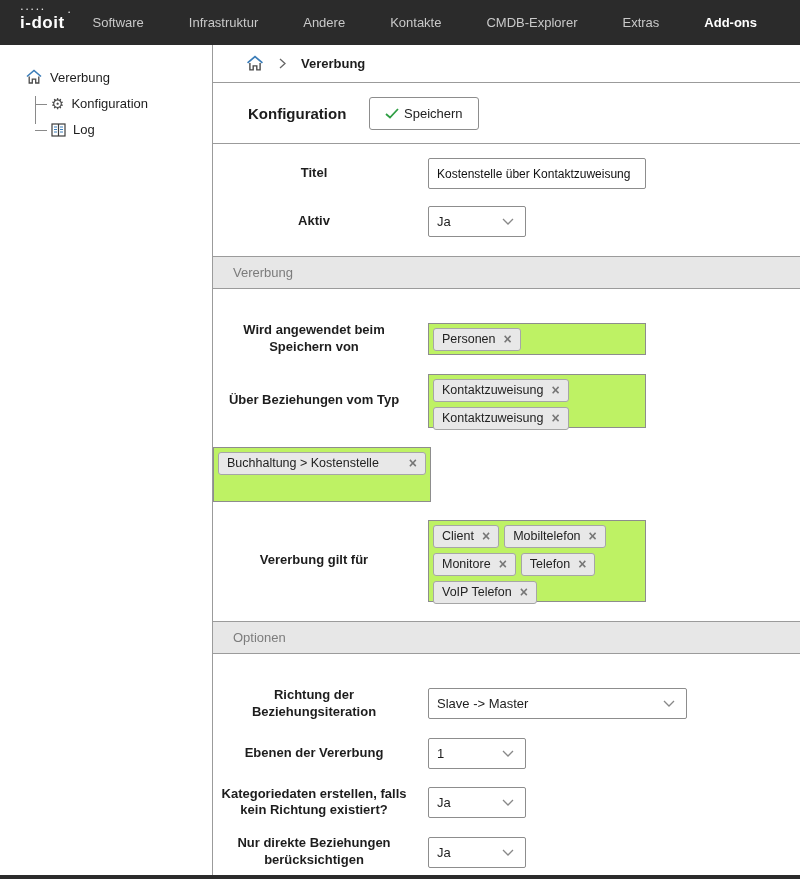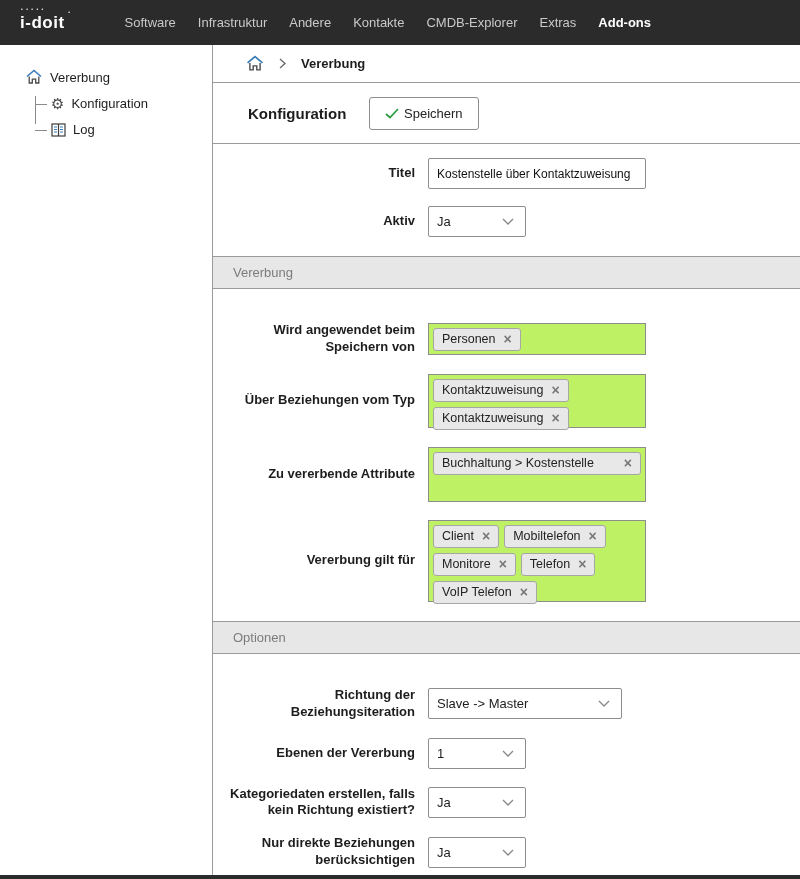--- a/index.html
+++ b/index.html
@@ -4,21 +4,21 @@
 <style>
   * { margin:0; padding:0; box-sizing:border-box; }
   html,body { width:800px; height:879px; overflow:hidden; background:#fff;
               font-family:"Liberation Sans","DejaVu Sans",sans-serif; color:#1d1d1d; }
 
   
   .topnav { height:45px; background:#2b2b2b; display:flex; align-items:center; padding-left:20px; }
   .logo { position:relative; color:#fff; font-weight:bold; font-size:17px; letter-spacing:.5px; margin-right:28px; }
   .logo::before { content:"• • • • •"; position:absolute; top:-7px; left:1px; font-size:5px; color:#e8e8e8; letter-spacing:1px; }
   .logo::after { content:"•"; position:absolute; top:-4px; right:-6px; font-size:5px; color:#e8e8e8; }
-  .nav-items { display:flex; gap:22px;margin-left:32px; }
+  .nav-items { display:flex; gap:45px; }
   .nav-item { color:#c9c9c9; font-size:13px; cursor:pointer; }
   .nav-item.active { color:#fff; font-weight:bold; }
 
   
   .layout { display:flex; height:830px; }
   .sidebar { width:213px; border-right:1px solid #9b9b9b; background:#fff; flex-shrink:0; }
   .main { flex:1; }
 
   
   .sidebar-tree { padding:24px 0 0 26px; font-size:13px; }
@@ -32,29 +32,29 @@
   
   .breadcrumb { height:38px; border-bottom:1px solid #9b9b9b; display:flex; align-items:center; gap:15px; padding-left:33px; }
   .crumb-current { font-size:13px; font-weight:bold; }
   .page-header { height:61px; border-bottom:1px solid #9b9b9b; display:flex; align-items:center; padding-left:35px; }
   .page-title { font-size:15px; font-weight:bold; width:121px; }
   .save-btn { display:inline-flex; align-items:center; gap:5px; background:#fff; border:1px solid #8d8d8d;
               border-radius:3px; padding:0 15px; height:33px; font-size:13px; color:#222; cursor:pointer; }
 
   
   .form-row { display:grid; grid-template-columns:215px 1fr; align-items:center; }
-  .form-label { text-align:right; padding-right:13px; font-weight:bold; font-size:13px; line-height:1.3; }
+  .form-label { text-align:center; padding-right:13px; font-weight:bold; font-size:13px; line-height:1.3; }
   .mt14{margin-top:14px} .mt16{margin-top:16px} .mt17{margin-top:17px} .mt18{margin-top:18px}
   .mt19{margin-top:19px} .mt33{margin-top:33px} .pb19{padding-bottom:19px} .pb14{padding-bottom:14px}
 
   .text-input { width:218px; height:31px; border:1px solid #8d8d8d; border-radius:2px; padding:0 8px;
                 font-size:12px; font-family:"Liberation Sans","DejaVu Sans",sans-serif; color:#111; }
   .selectbox { height:31px; background:#fff; border:1px solid #8d8d8d; border-radius:2px; display:flex;
                align-items:center; justify-content:space-between; padding:0 11px 0 8px; font-size:13px; cursor:pointer; }
-  .w-small { width:98px; } .w-wide { width:194px; }
+  .w-small { width:98px; } .w-wide { width:259px; }
 
   .section-bar { height:33px; background:#e7e7e7; border-top:1px solid #9b9b9b; border-bottom:1px solid #9b9b9b;
                  display:flex; align-items:center; padding-left:20px; font-size:13px; color:#7c7c7c; }
 
   .tagbox { width:218px; border:1px solid #8d8d8d; background:#bef264; padding:4px; display:flex; flex-wrap:wrap;
             gap:5px; align-content:flex-start; cursor:text; }
   .h32{height:32px} .h54{height:54px} .h55{height:55px} .h82{height:82px}
   .tag { display:inline-flex; align-items:center; gap:8px; height:23px; background:#e8e8e8; border:1px solid #a6a6a6;
          border-radius:3px; padding:0 8px; font-size:12.5px; color:#222; white-space:nowrap; }
   .tag-full { width:100%; justify-content:space-between; }
@@ -187,21 +187,20 @@
           </span>
           <span class="tag">
             <span>Kontaktzuweisung</span>
             <span class="tag-x">×</span>
           </span>
         </div>
       </div>
     </div>
 
     <div class="form-row mt19">
-      <div class="form-label">Zu vererbende Attribute</div>
       <div>
         <div class="tagbox h55">
           <span class="tag tag-full">
             <span>Buchhaltung &gt; Kostenstelle</span>
             <span class="tag-x">×</span>
           </span>
         </div>
       </div>
     </div>
 

